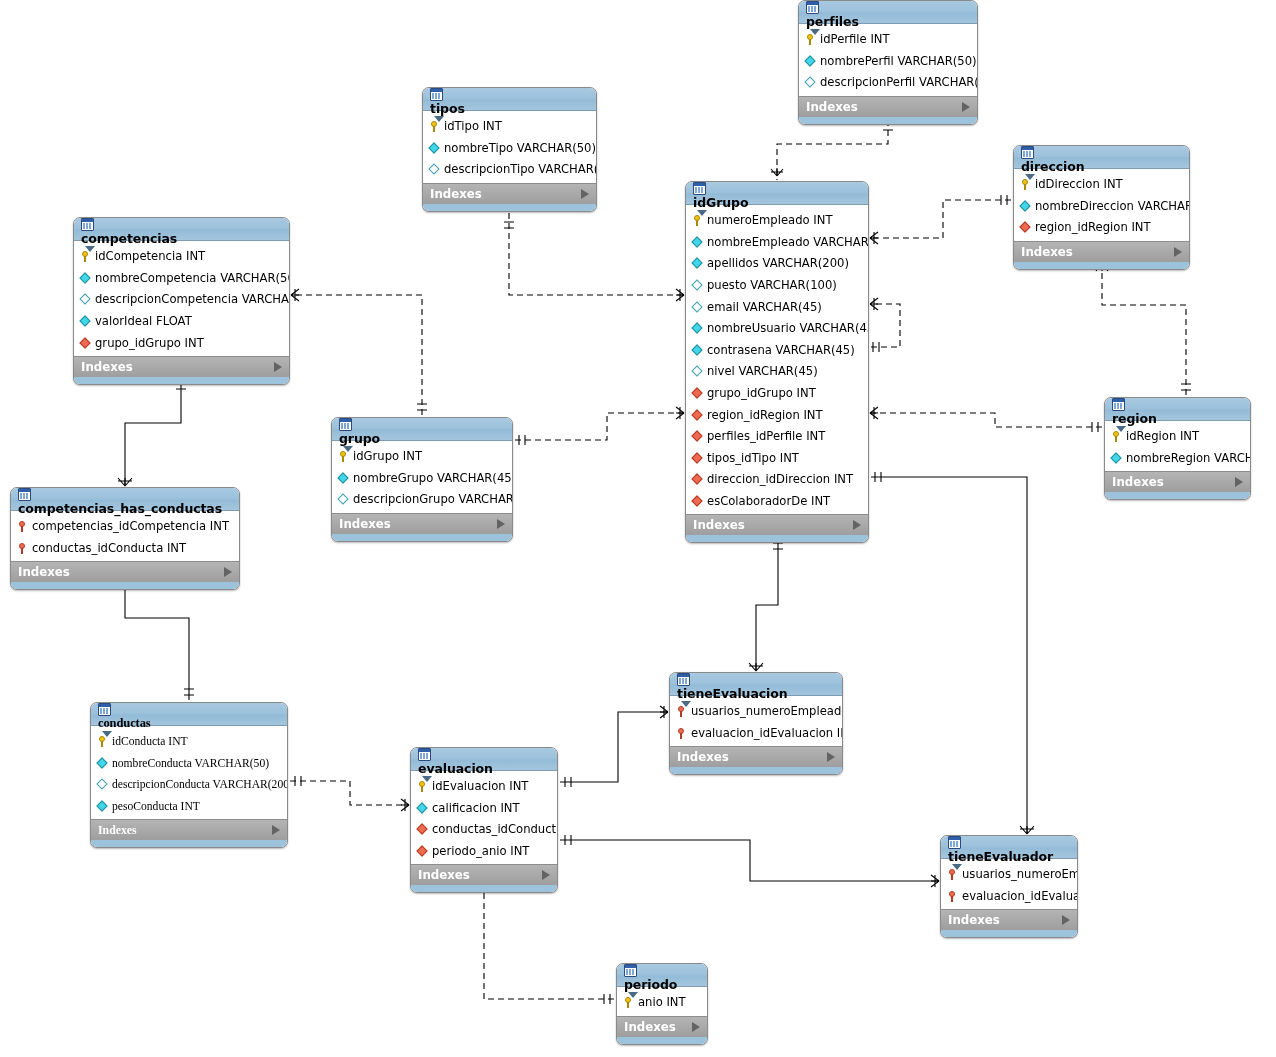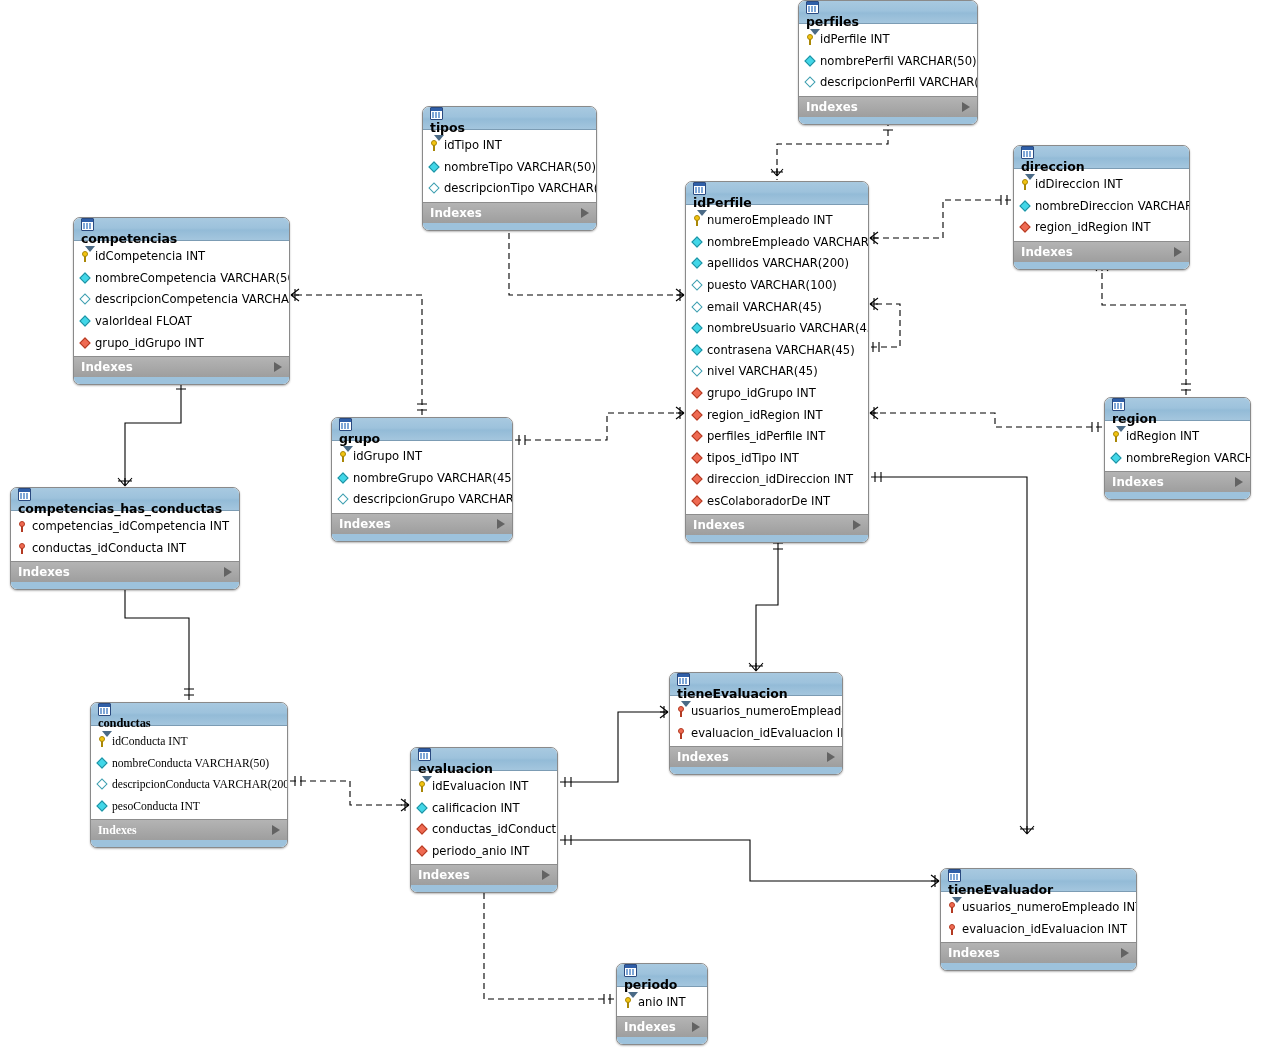--- a/index.html
+++ b/index.html
@@ -329,21 +329,21 @@
           <span class="col-ico ico-null"></span>
           <span class="col-name">descripcionPerfil VARCHAR(200)</span>
         </div>
       </div>
       <div class="tbl-footer">
         <span class="footer-label">Indexes</span>
         <span class="footer-arrow"></span>
       </div>
       <div class="tbl-strip"></div>
     </div>
-    <div class="table-node" style="left: 422px; top: 106px; width: 175px;">
+    <div class="table-node" style="left: 422px; top: 87px; width: 175px;">
       <div class="tbl-header">
         <span class="tbl-icon"></span>
         <span class="tbl-title">tipos</span>
         <span class="tbl-caret"></span>
       </div>
       <div class="tbl-cols">
         <div class="col-row">
           <span class="col-ico ico-pk"></span>
           <span class="col-name">idTipo INT</span>
         </div>
@@ -384,21 +384,21 @@
       </div>
       <div class="tbl-footer">
         <span class="footer-label">Indexes</span>
         <span class="footer-arrow"></span>
       </div>
       <div class="tbl-strip"></div>
     </div>
     <div class="table-node" style="left: 685px; top: 181px; width: 184px;">
       <div class="tbl-header">
         <span class="tbl-icon"></span>
-        <span class="tbl-title">idPerfile</span>
+        <span class="tbl-title">idGrupo</span>
         <span class="tbl-caret"></span>
       </div>
       <div class="tbl-cols">
         <div class="col-row">
           <span class="col-ico ico-pk"></span>
           <span class="col-name">numeroEmpleado INT</span>
         </div>
         <div class="col-row">
           <span class="col-ico ico-nn"></span>
           <span class="col-name">nombreEmpleado VARCHAR(100)</span>
@@ -636,21 +636,21 @@
           <span class="col-ico ico-fk"></span>
           <span class="col-name">periodo_anio INT</span>
         </div>
       </div>
       <div class="tbl-footer">
         <span class="footer-label">Indexes</span>
         <span class="footer-arrow"></span>
       </div>
       <div class="tbl-strip"></div>
     </div>
-    <div class="table-node" style="left: 940px; top: 835px; width: 197px; margin-top: 33px;">
+    <div class="table-node" style="left: 940px; top: 835px; width: 138px;">
       <div class="tbl-header">
         <span class="tbl-icon"></span>
         <span class="tbl-title">tieneEvaluador</span>
         <span class="tbl-caret"></span>
       </div>
       <div class="tbl-cols">
         <div class="col-row">
           <span class="col-ico ico-pkfk"></span>
           <span class="col-name">usuarios_numeroEmpleado INT</span>
         </div>

